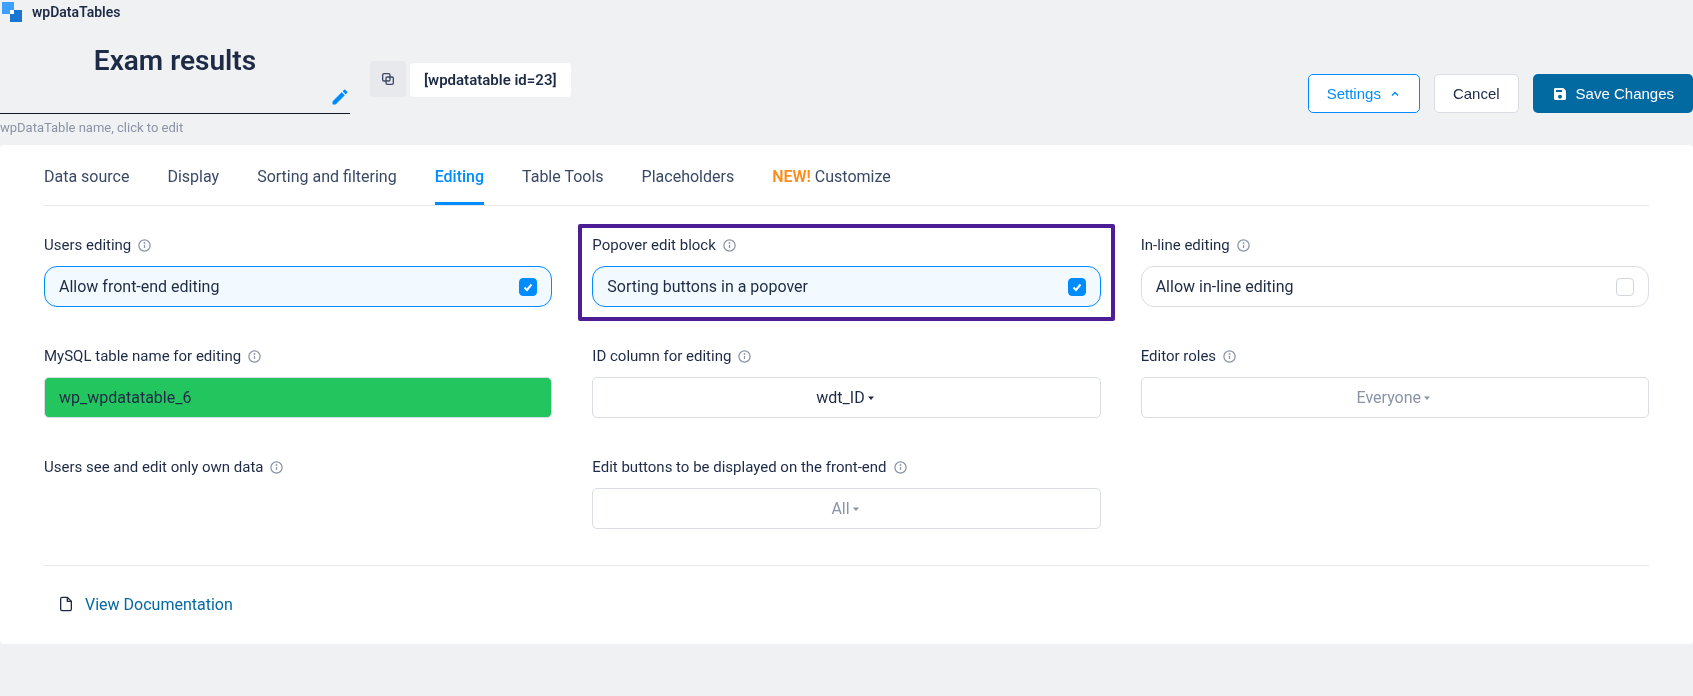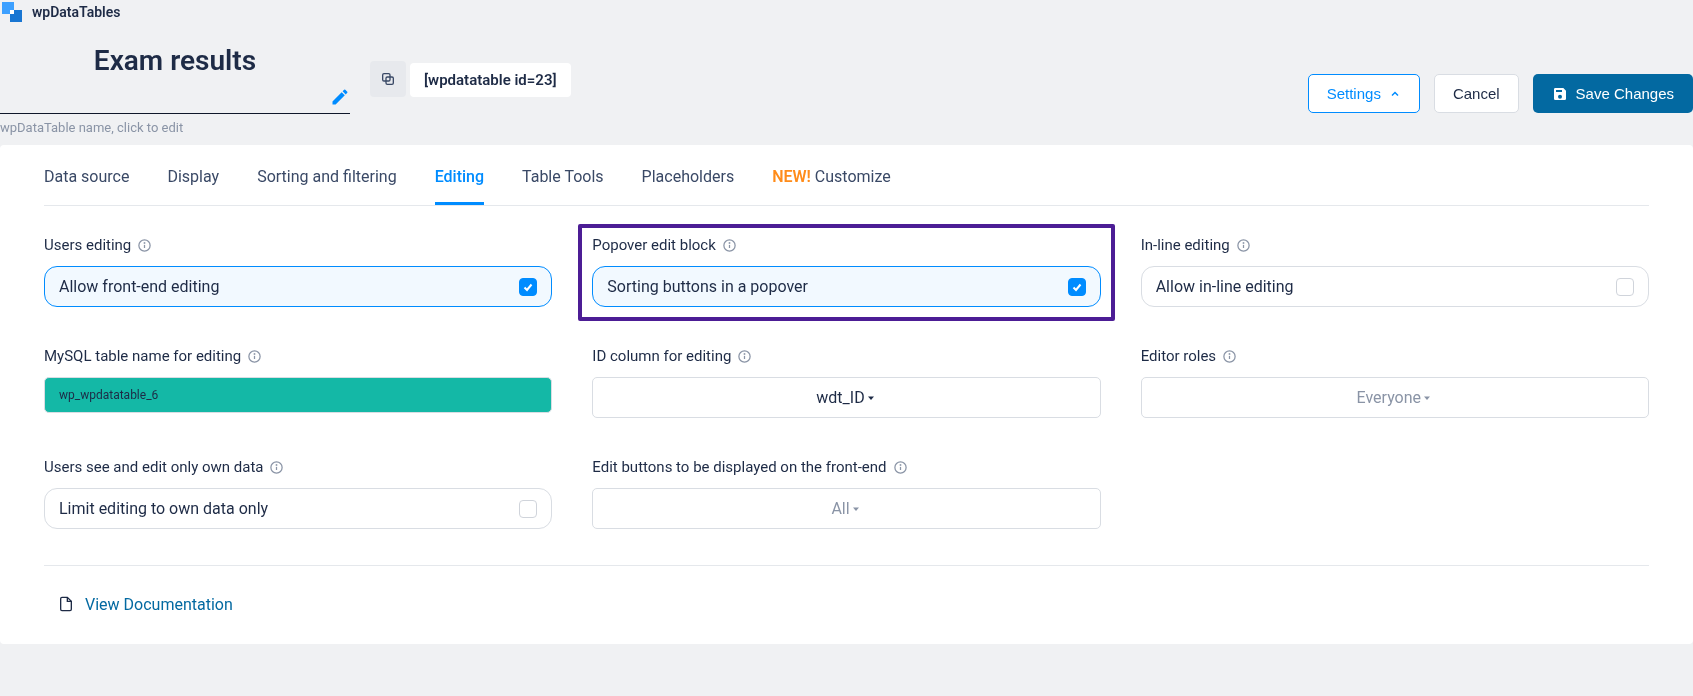--- a/index.html
+++ b/index.html
@@ -29,21 +29,21 @@
 .tab-new { color: #ff8c1a; font-weight: 600; }
 .tab-new-text { color: #3a4966; font-weight: 400; margin-left: 4px; }
 .form-grid { display: grid; grid-template-columns: 1fr 1fr 1fr; gap: 40px 40px; margin-top: 30px; }
 .field-label { font-size: 15px; color: #1e2b46; display: flex; align-items: center; gap: 6px; margin-bottom: 12px; }
 .info-icon { width: 15px; height: 15px; display: inline-flex; align-items: center; justify-content: center; }
 .check-field { border: 1px solid #d9dde3; border-radius: 13px; padding: 10px 14px; display: flex; align-items: center; justify-content: space-between; font-size: 16px; color: #1e2b46; background: #fff; }
 .check-field.checked { border-color: #008cff; background: #f2f9ff; }
 .checkbox { width: 18px; height: 18px; border-radius: 4px; border: 1px solid #d0d4db; background: #fff; display: flex; align-items: center; justify-content: center; }
 .checkbox.checked { background: #008cff; border-color: #008cff; }
 .highlight-box { border: 4px solid #4c1d95; padding: 8px 10px 10px; margin: -12px -14px -14px; border-radius: 2px; }
-.readonly-input { border: 1px solid #d9dde3; border-radius: 5px; padding: 10px 14px; font-size: 12px; color: #1e2b46; background: #14b8a6; }
+.readonly-input { border: 1px solid #d9dde3; border-radius: 5px; padding: 10px 14px; font-size: 16px; color: #1e2b46; background: #22c55e; }
 .select-field { border: 1px solid #d9dde3; border-radius: 5px; padding: 10px 14px; display: flex; align-items: center; justify-content: center; font-size: 16px; color: #1e2b46; background: #fff; cursor: pointer; }
 .select-field.placeholder { color: #8a94a6; }
 .divider { border-top: 1px solid #e5e8ec; margin-top: 36px; }
 .doc-link { display: flex; align-items: center; gap: 11px; margin-top: 28px; font-size: 16px; color: #0369a1; cursor: pointer; padding-left: 14px; }
 svg { display: block; }
 </style>
 </head>
 <body>
 
 <div class="page">
@@ -241,24 +241,20 @@
         <div class="field-label">
           <span>Users see and edit only own data</span>
           <span class="info-icon">
               <svg width="15" height="15" viewBox="0 0 24 24" fill="none" stroke="#8a94a6" stroke-width="2">
                 <circle cx="12" cy="12" r="9"></circle>
                 <line x1="12" y1="11" x2="12" y2="16"></line>
                 <circle cx="12" cy="8" r="0.5" fill="#8a94a6"></circle>
               </svg>
             </span>
         </div>
-        <div class="check-field">
-          <span>Limit editing to own data only</span>
-          <span class="checkbox"></span>
-        </div>
       </div>
 
       <div>
         <div class="field-label">
           <span>Edit buttons to be displayed on the front-end</span>
           <span class="info-icon">
               <svg width="15" height="15" viewBox="0 0 24 24" fill="none" stroke="#8a94a6" stroke-width="2">
                 <circle cx="12" cy="12" r="9"></circle>
                 <line x1="12" y1="11" x2="12" y2="16"></line>
                 <circle cx="12" cy="8" r="0.5" fill="#8a94a6"></circle>

